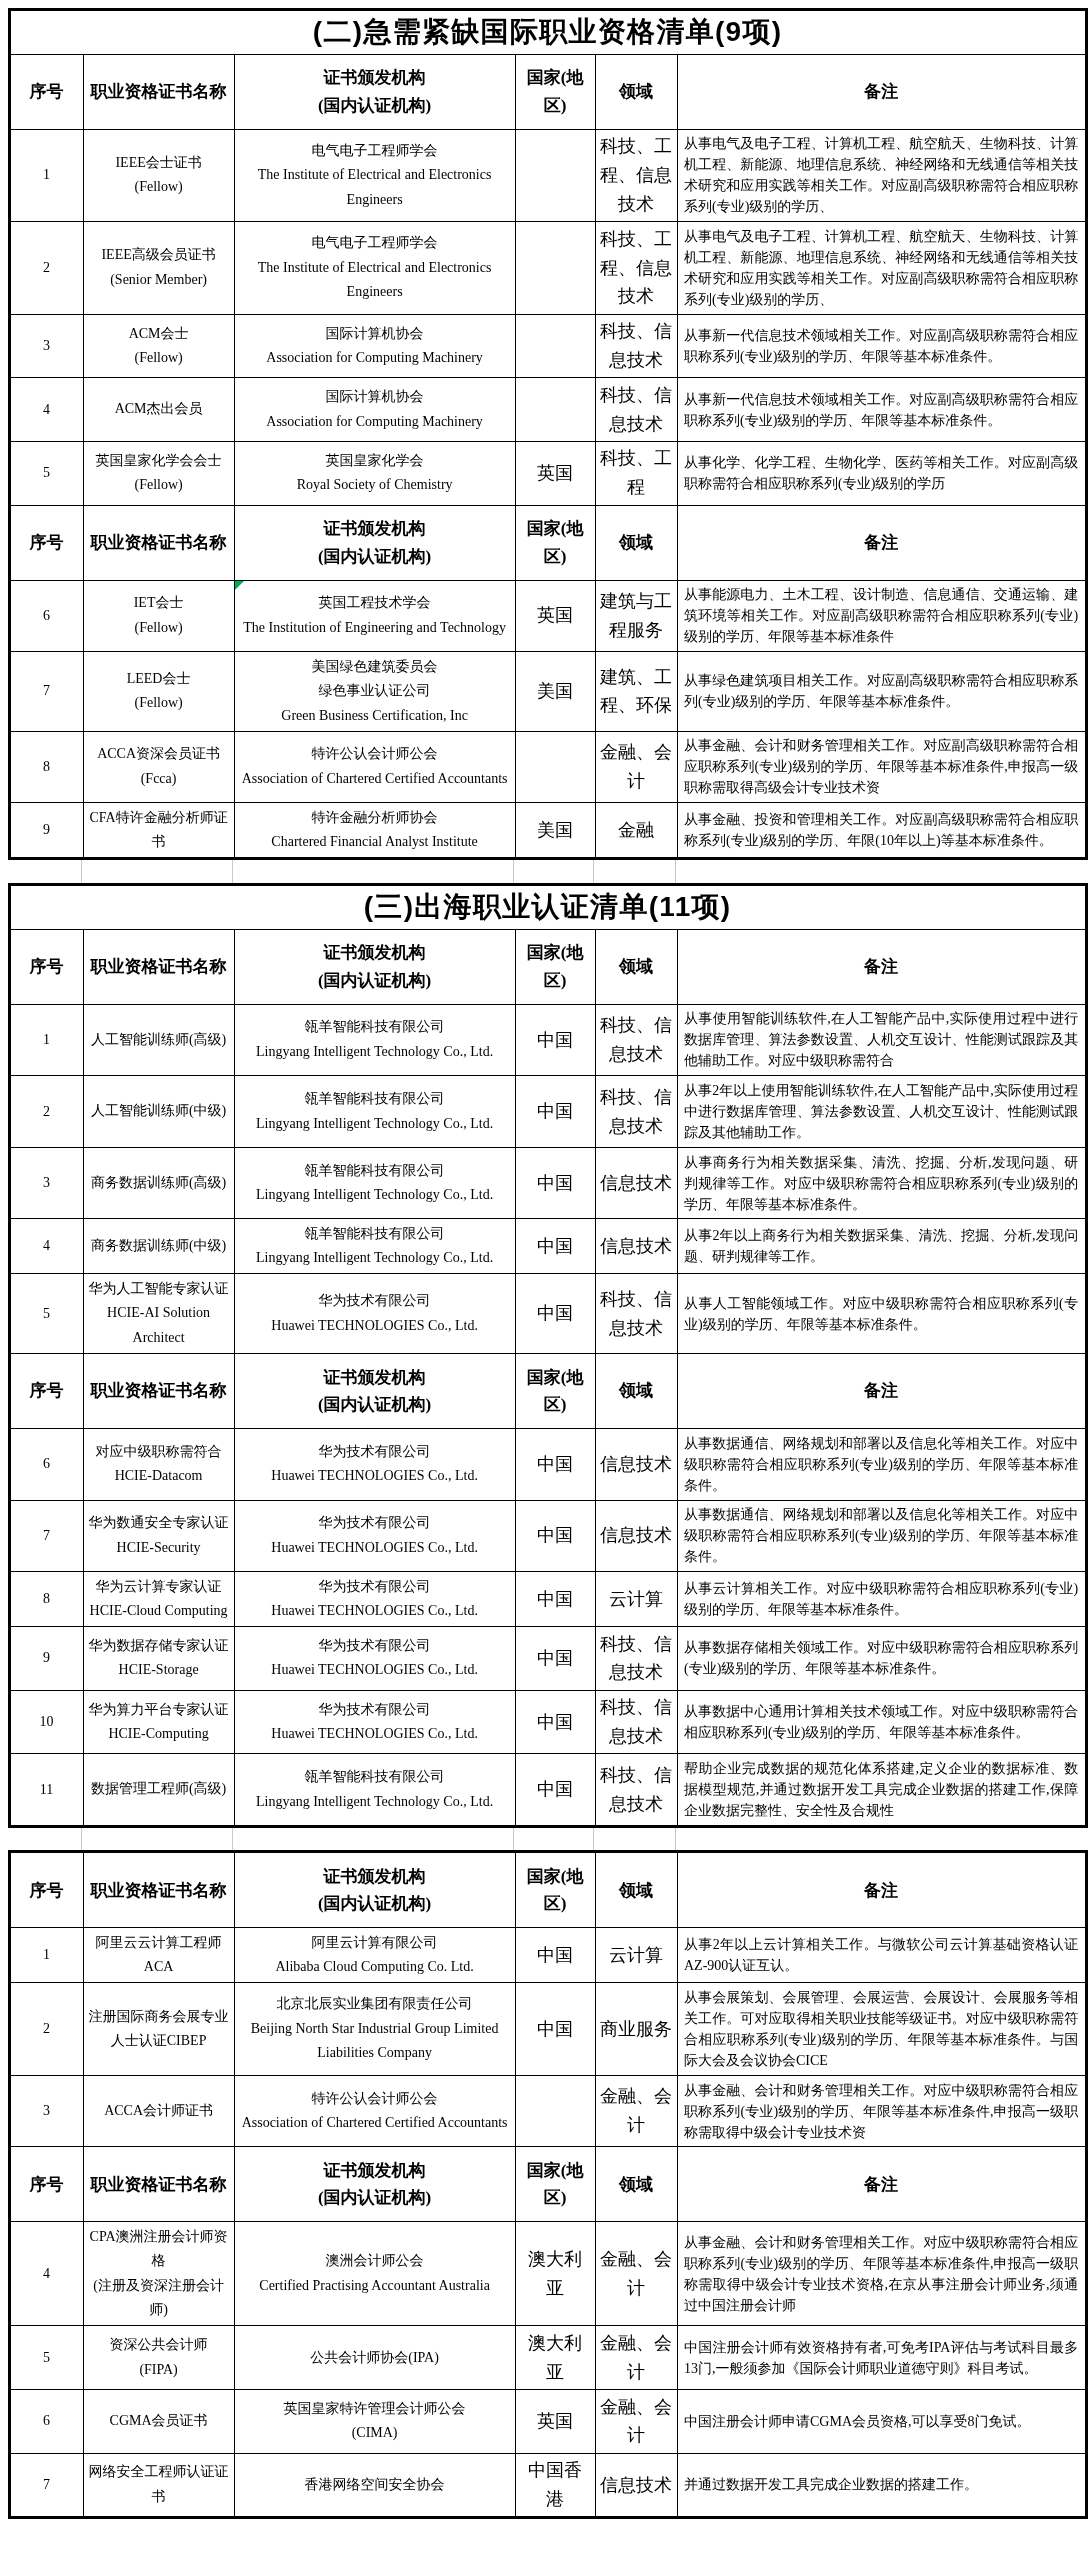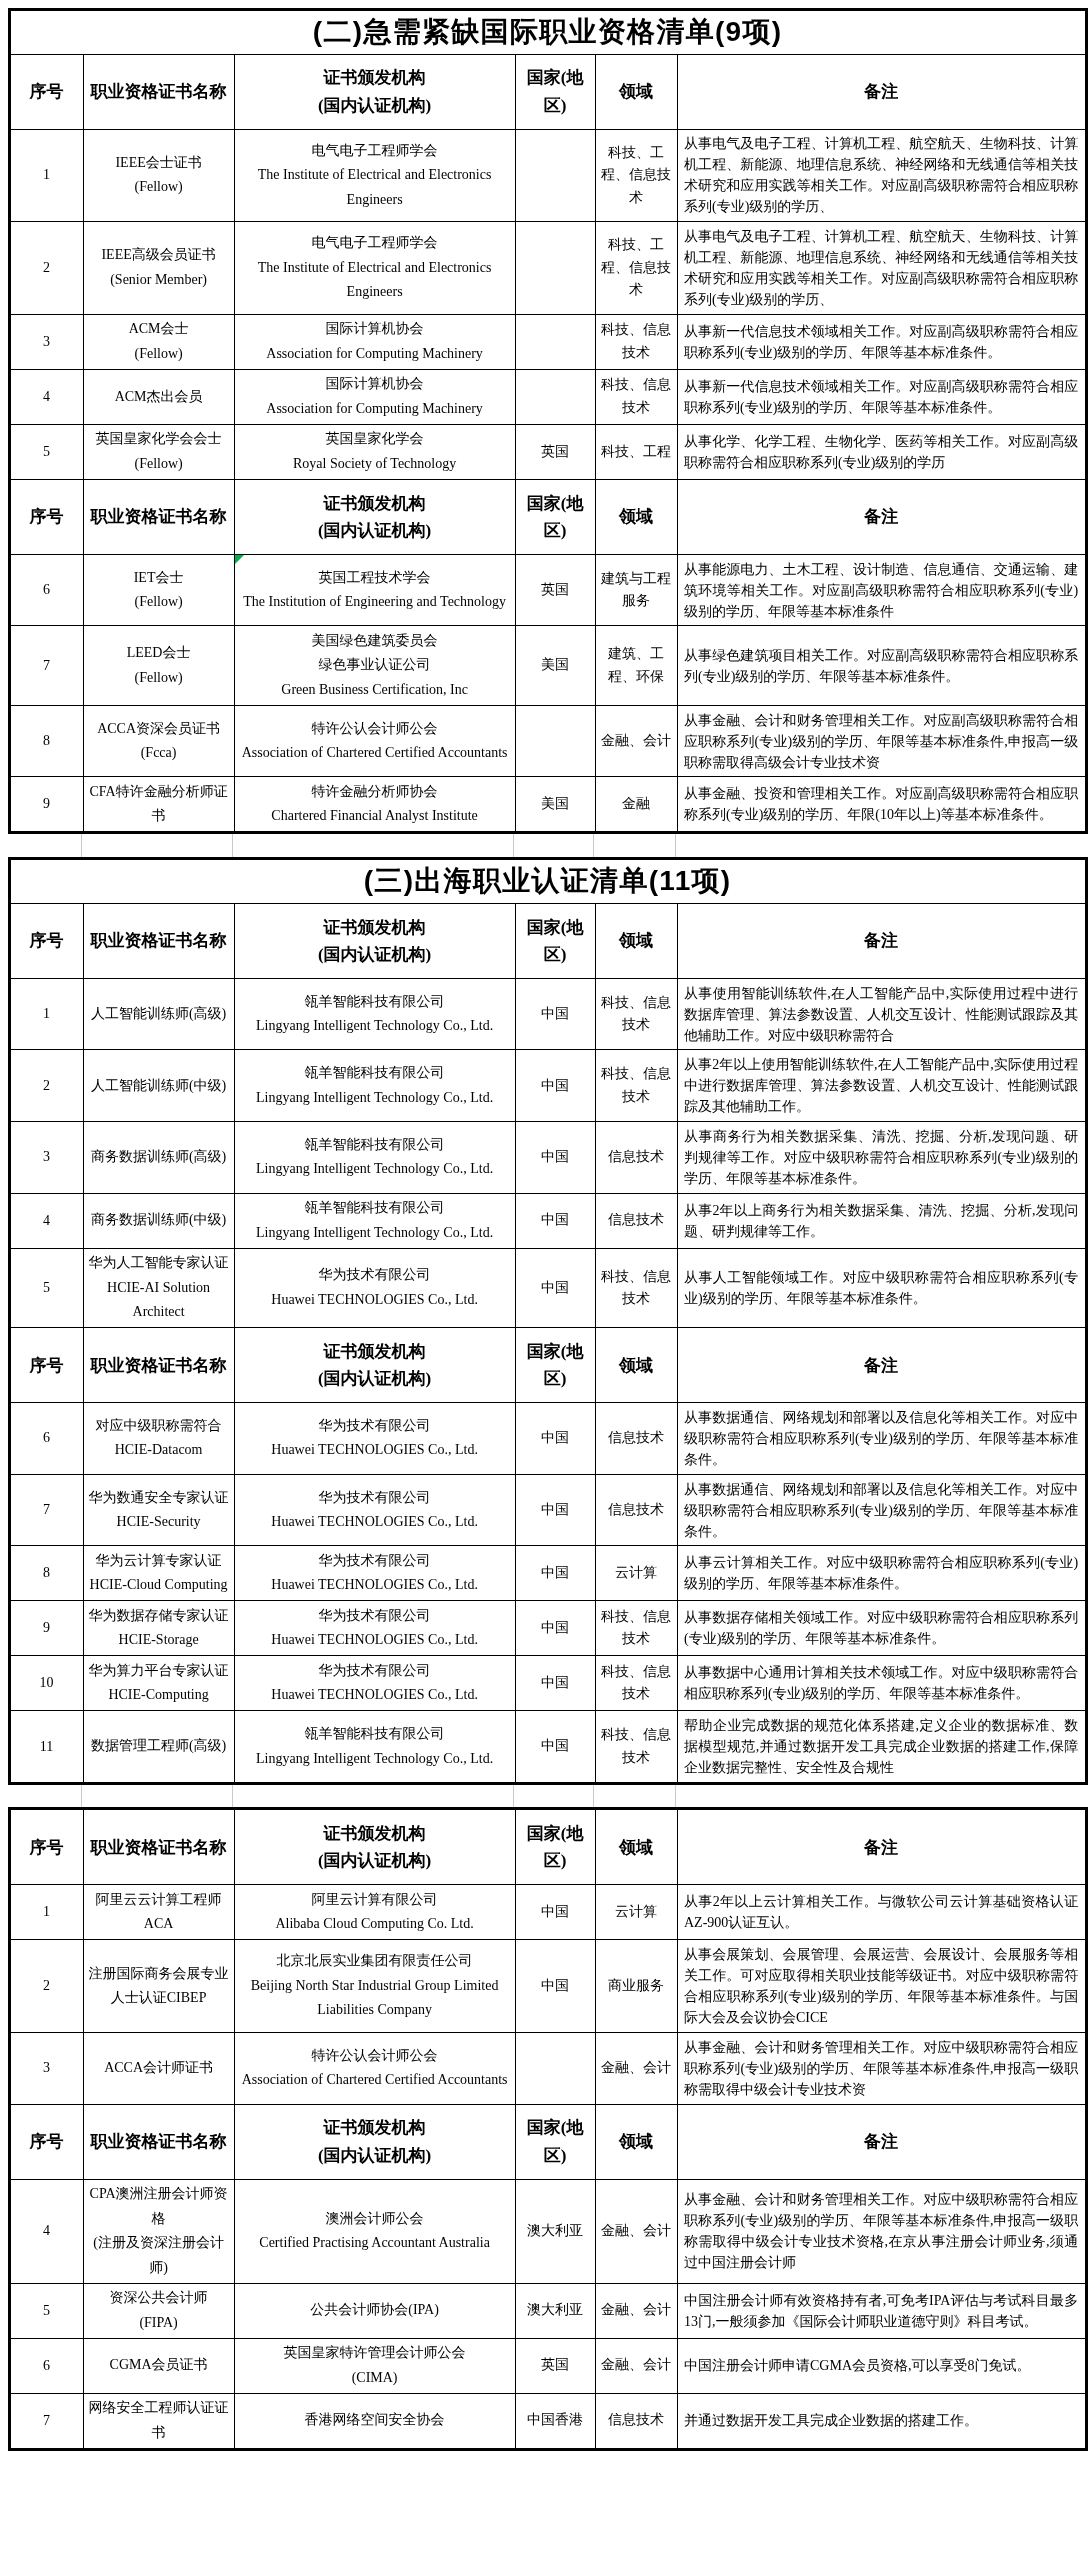--- a/index.html
+++ b/index.html
@@ -6,21 +6,21 @@
   body{font-family:"Liberation Serif","DejaVu Serif",serif;}
   .page{width:1093px;box-sizing:border-box;padding:7.6px 7.6px 3.8px 7.6px;background:#fff;}
   table.grid{border-collapse:collapse;table-layout:fixed;width:1077px;border:3.2px solid #000;}
   .grid th,.grid td{border:1.9px solid #000;vertical-align:middle;text-align:center;
       padding:2.5px 3.8px;word-break:break-word;overflow:hidden;}
   .title-cell{font-family:"Liberation Sans","DejaVu Sans",sans-serif;font-weight:700;
       font-size:28px;height:38px;letter-spacing:1.3px;padding:1.3px 0;}
   tr.hdr th{font-size:17px;font-weight:700;line-height:1.6;white-space:pre-line;height:69px;}
   td.c-no{font-size:14px;height:38px;}
   td.c-cert,td.c-issuer{font-size:14px;line-height:1.75;white-space:pre-line;}
-  td.c-country,td.c-field{font-size:14px;line-height:1.6;}
+  td.c-country,td.c-field{font-size:18px;line-height:1.6;}
   td.c-note{font-size:14px;line-height:1.5;text-align:justify;padding:3.8px 6.4px;margin-left:43px;}
   td.c-issuer{position:relative;font-family:Liberation Serif, serif;}
   .corner{position:absolute;left:0;top:0;width:0;height:0;
       border-top:9px solid #00b050;border-right:9px solid transparent;}
   table.sep{border-collapse:collapse;table-layout:fixed;width:1077px;}
   table.sep td{height:20.4px;border-left:1.3px solid #c9c9c9;border-right:1.3px solid #c9c9c9;}
   table.sep td:first-child{border-left:none;}
   table.sep td:last-child{border-right:none;}
 </style>
 </head>
@@ -87,21 +87,21 @@
 Association for Computing Machinery</span></td>
           <td class="c-country"><span></span></td>
           <td class="c-field"><span>科技、信息技术</span></td>
           <td class="c-note"><span>从事新一代信息技术领域相关工作。对应副高级职称需符合相应职称系列(专业)级别的学历、年限等基本标准条件。</span></td>
         </tr>
         <tr class="row">
           <td class="c-no"><span>5</span></td>
           <td class="c-cert"><span>英国皇家化学会会士
 (Fellow)</span></td>
           <td class="c-issuer"><span>英国皇家化学会
-Royal Society of Technology</span></td>
+Royal Society of Chemistry</span></td>
           <td class="c-country"><span>英国</span></td>
           <td class="c-field"><span>科技、工程</span></td>
           <td class="c-note"><span>从事化学、化学工程、生物化学、医药等相关工作。对应副高级职称需符合相应职称系列(专业)级别的学历</span></td>
         </tr>
         <tr class="hdr">
           <th class="c-no"><span>序号</span></th>
           <th class="c-cert"><span>职业资格证书名称</span></th>
           <th class="c-issuer"><span>证书颁发机构
 (国内认证机构)</span></th>
           <th class="c-country"><span>国家(地区)</span></th>

